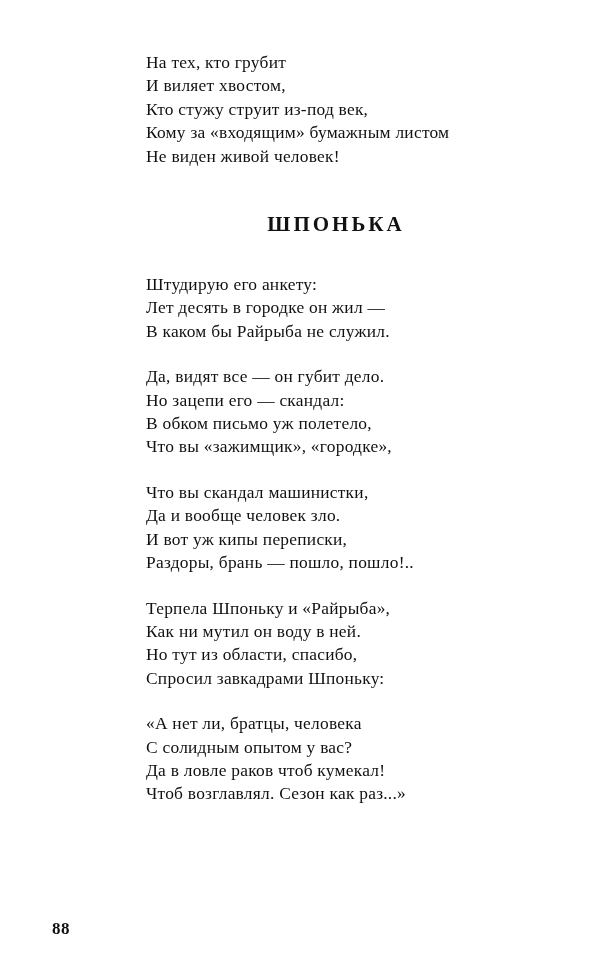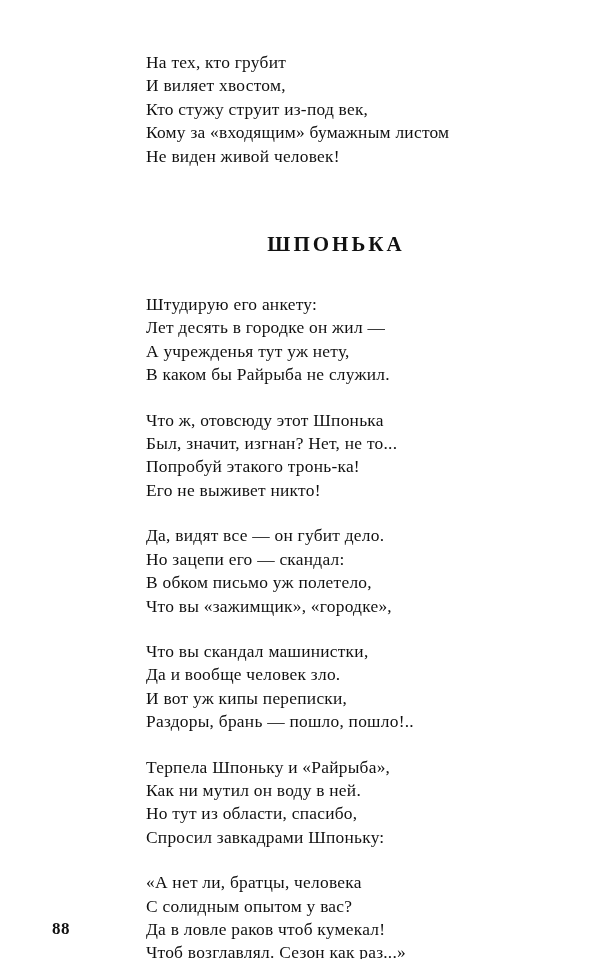--- a/index.html
+++ b/index.html
@@ -39,21 +39,21 @@
     font-size: 17.4px;
     line-height: 23.4px;
     letter-spacing: 0.25px;
     white-space: pre;
   }
   .poem-title {
     text-align: center;
     font-size: 21px;
     letter-spacing: 3px;
     font-weight: bold;
-    margin: 64px 0 36px 0;
+    margin: 44px 0 36px 0;
     padding-right: 40px;
   }
   .page-number {
     position: absolute;
     left: 52px;
     top: 908px;
     font-size: 17px;
     font-weight: bold;
     letter-spacing: 0.5px;
   }
@@ -71,30 +71,23 @@
       <div class="line">Кто стужу струит из-под век,</div>
       <div class="line">Кому за «входящим» бумажным листом</div>
       <div class="line">Не виден живой человек!</div>
     </div>
 
     <h1 class="poem-title">ШПОНЬКА</h1>
 
     <div class="stanza">
       <div class="line">Штудирую его анкету:</div>
       <div class="line">Лет десять в городке он жил —</div>
-      <div class="line">А учрежденья тут уж нету,</div>
       <div class="line">В каком бы Райрыба не служил.</div>
     </div>
 
-    <div class="stanza">
-      <div class="line">Что ж, отовсюду этот Шпонька</div>
-      <div class="line">Был, значит, изгнан? Нет, не то...</div>
-      <div class="line">Попробуй этакого тронь-ка!</div>
-      <div class="line">Его не выживет никто!</div>
-    </div>
 
     <div class="stanza">
       <div class="line">Да, видят все — он губит дело.</div>
       <div class="line">Но зацепи его — скандал:</div>
       <div class="line">В обком письмо уж полетело,</div>
       <div class="line">Что вы «зажимщик», «городке»,</div>
     </div>
 
     <div class="stanza">
       <div class="line">Что вы скандал машинистки,</div>

